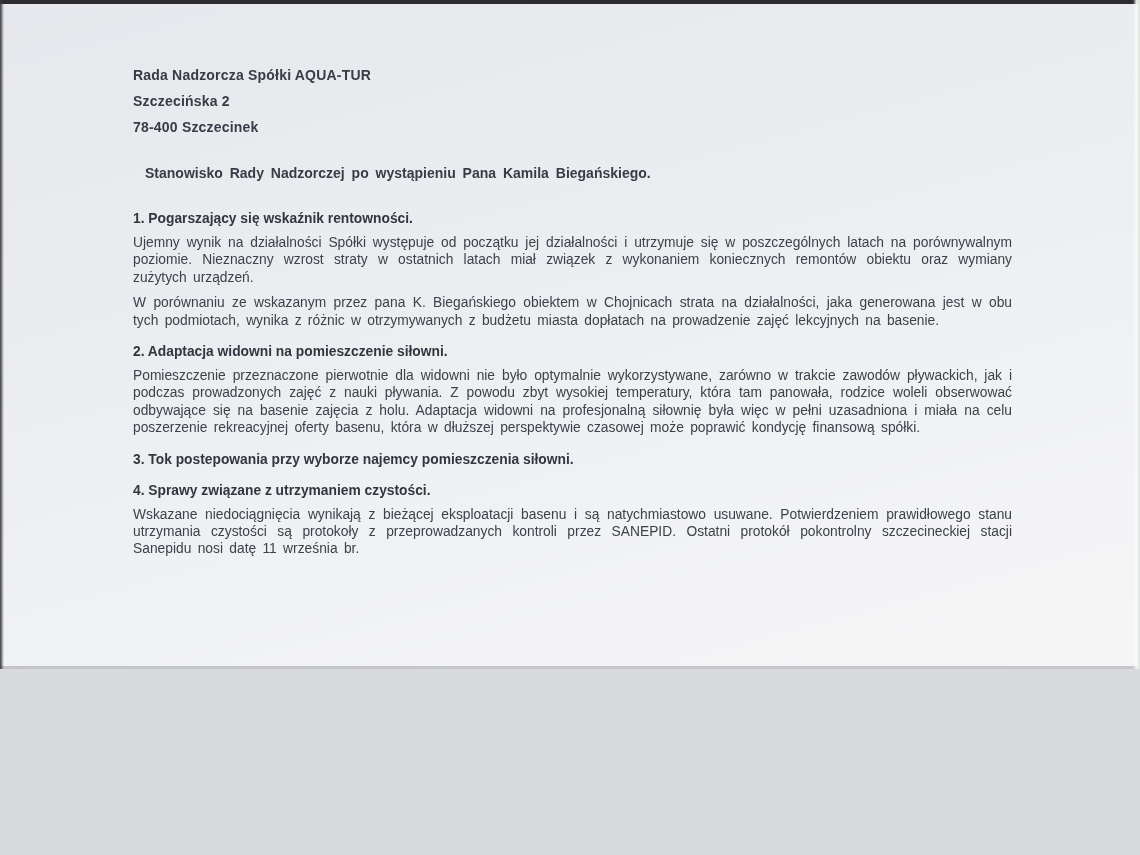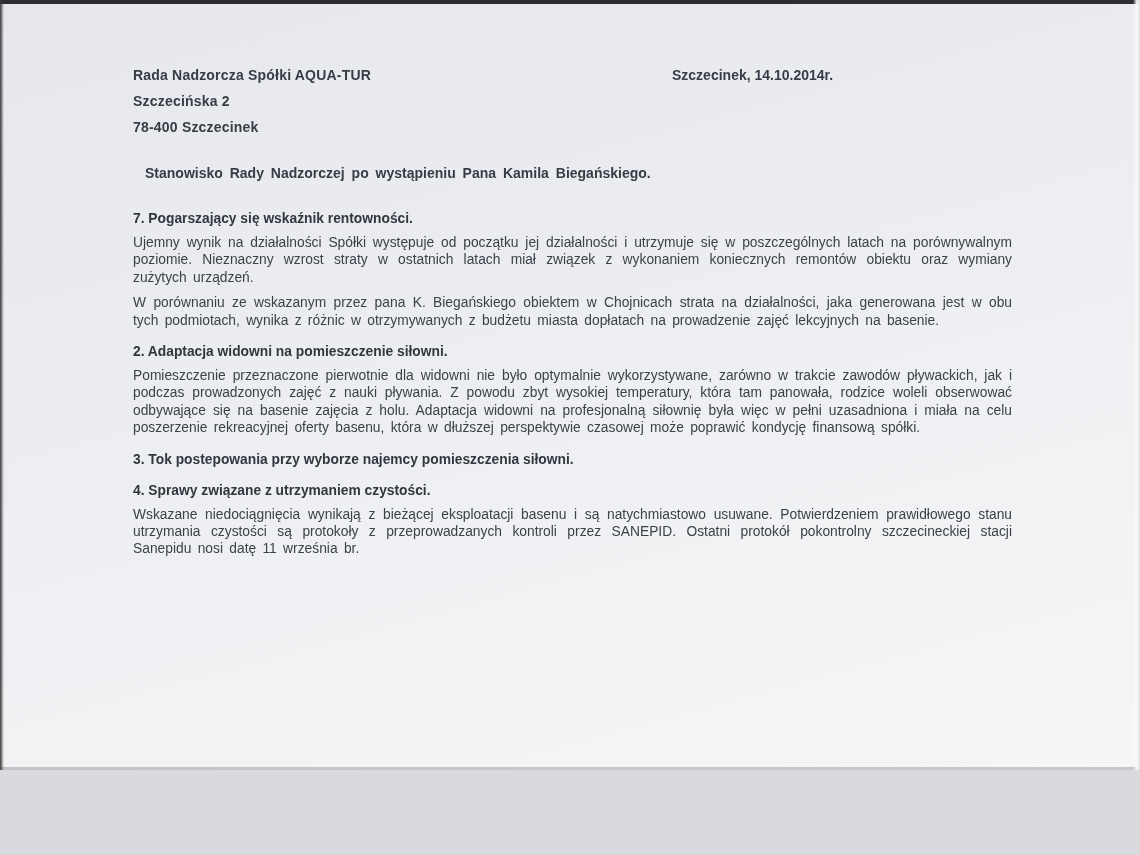--- a/index.html
+++ b/index.html
@@ -1,18 +1,18 @@
 <!DOCTYPE html>
 <html><head>
 <meta charset="utf-8">
 <style>
   html,body{margin:0;padding:0;background:#d9dadd;}
   .scan-page{
     position:relative;
-    width:1140px;height:770px;
+    width:1140px;height:669px;
     overflow:hidden;
     background:linear-gradient(165deg,#e7e8ed 0%,#ebecef 35%,#f1f2f4 70%,#f6f6f7 100%);
     font-family:"Liberation Sans","DejaVu Sans",sans-serif;
     color:#3b3f48;
   }
   
   .edge-top{position:absolute;top:0;left:0;right:0;height:4px;background:#2d2d30;}
   .edge-left{position:absolute;top:0;left:0;bottom:0;width:4px;background:linear-gradient(90deg,#39393c,rgba(57,57,60,0));}
   .edge-bottom{position:absolute;left:0;right:0;bottom:0;height:3px;background:rgba(60,60,64,0.25);}
   .edge-right{position:absolute;top:0;right:0;bottom:0;width:7px;background:linear-gradient(270deg,#dfe3df,rgba(250,250,250,0.9),rgba(250,250,250,0));}
@@ -60,27 +60,26 @@
   <div class="edge-right"></div>
 
   <div class="content">
 
     <div class="header-row">
       <div>
         <div class="sender-line">Rada Nadzorcza Spółki AQUA-TUR</div>
         <div class="sender-line">Szczecińska 2</div>
         <div class="sender-line">78-400 Szczecinek</div>
       </div>
-      <div class="date-line">Szczecinek, 14.10.2014r.</div>
     </div>
 
     <div class="subject">Stanowisko Rady Nadzorczej po wystąpieniu Pana Kamila Biegańskiego.</div>
 
     <div>
-      <div class="section-heading first">7. Pogarszający się wskaźnik rentowności.</div>
+      <div class="section-heading first">1. Pogarszający się wskaźnik rentowności.</div>
       <p class="para">Ujemny wynik na działalności Spółki występuje od początku jej działalności i utrzymuje się w poszczególnych latach na porównywalnym poziomie. Nieznaczny wzrost straty w ostatnich latach miał związek z wykonaniem koniecznych remontów obiektu oraz wymiany zużytych urządzeń.</p>
       <p class="para">W porównaniu ze wskazanym przez pana K. Biegańskiego obiektem w Chojnicach strata na działalności, jaka generowana jest w obu tych podmiotach, wynika z różnic w otrzymywanych z budżetu miasta dopłatach na prowadzenie zajęć lekcyjnych na basenie.</p>
     </div>
 
     <div>
       <div class="section-heading">2. Adaptacja widowni na pomieszczenie siłowni.</div>
       <p class="para">Pomieszczenie przeznaczone pierwotnie dla widowni nie było optymalnie wykorzystywane, zarówno w trakcie zawodów pływackich, jak i podczas prowadzonych zajęć z nauki pływania. Z powodu zbyt wysokiej temperatury, która tam panowała, rodzice woleli obserwować odbywające się na basenie zajęcia z holu. Adaptacja widowni na profesjonalną siłownię była więc w pełni uzasadniona i miała na celu poszerzenie rekreacyjnej oferty basenu, która w dłuższej perspektywie czasowej może poprawić kondycję finansową spółki.</p>
     </div>
 
     <div>

